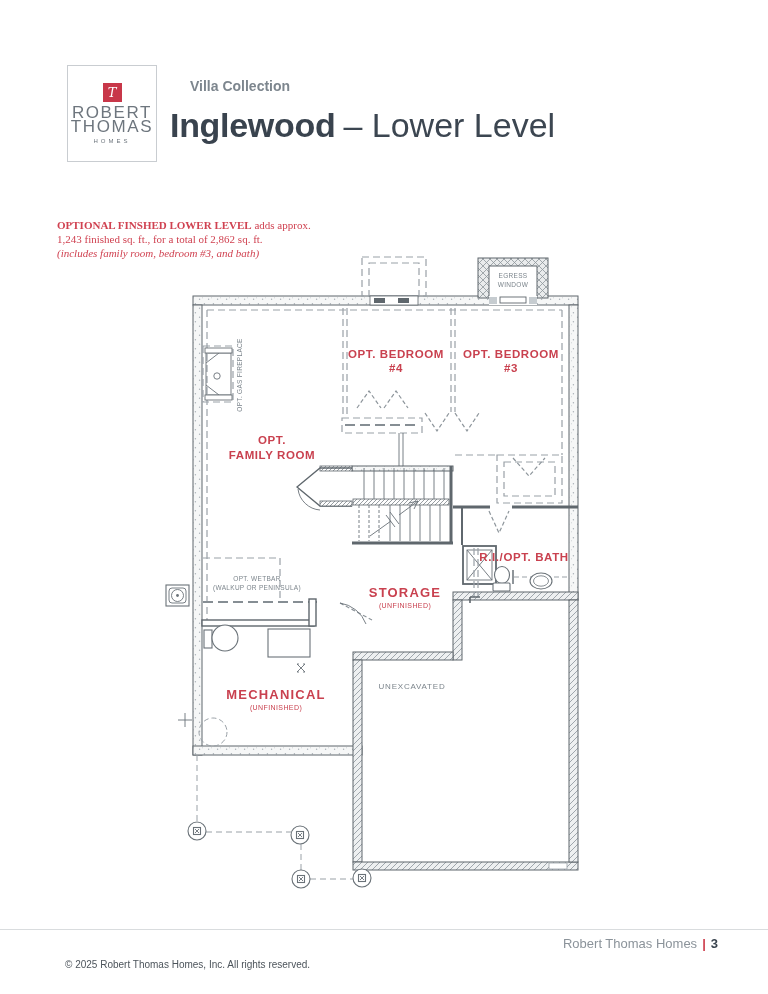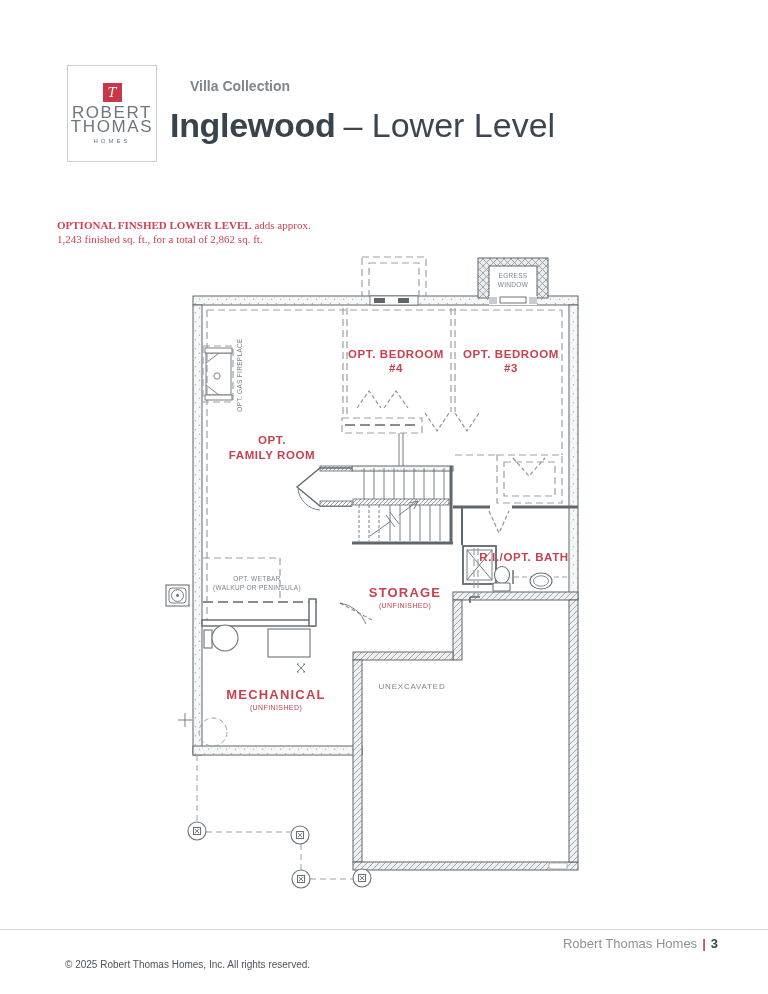--- a/index.html
+++ b/index.html
@@ -56,20 +56,21 @@
 </div>
 
 <div class="collection">Villa Collection</div>
 <div class="title">
   <span class="plan">Inglewood</span><span class="lvl">– Lower Level</span>
 </div>
 
 <div class="note">
   <div><b>OPTIONAL FINSHED LOWER LEVEL</b><span> adds approx.</span></div>
   <div>1,243 finished sq. ft., for a total of 2,862 sq. ft.</div>
+  <div class="it">(includes family room, bedroom #3, and bath)</div>
 </div>
 
 <svg class="plan-svg" width="768" height="994" viewBox="0 0 768 994">
   <defs>
     <pattern id="stip" width="9" height="9" patternUnits="userSpaceOnUse">
       <rect width="9" height="9" fill="#f6f7f7"></rect>
       <circle cx="1.6" cy="2.2" r="0.7" fill="#aab1b7"></circle>
       <circle cx="6.4" cy="6.8" r="0.7" fill="#aab1b7"></circle>
       <circle cx="4.5" cy="0.8" r="0.5" fill="#c3c8cc"></circle>
     </pattern>

